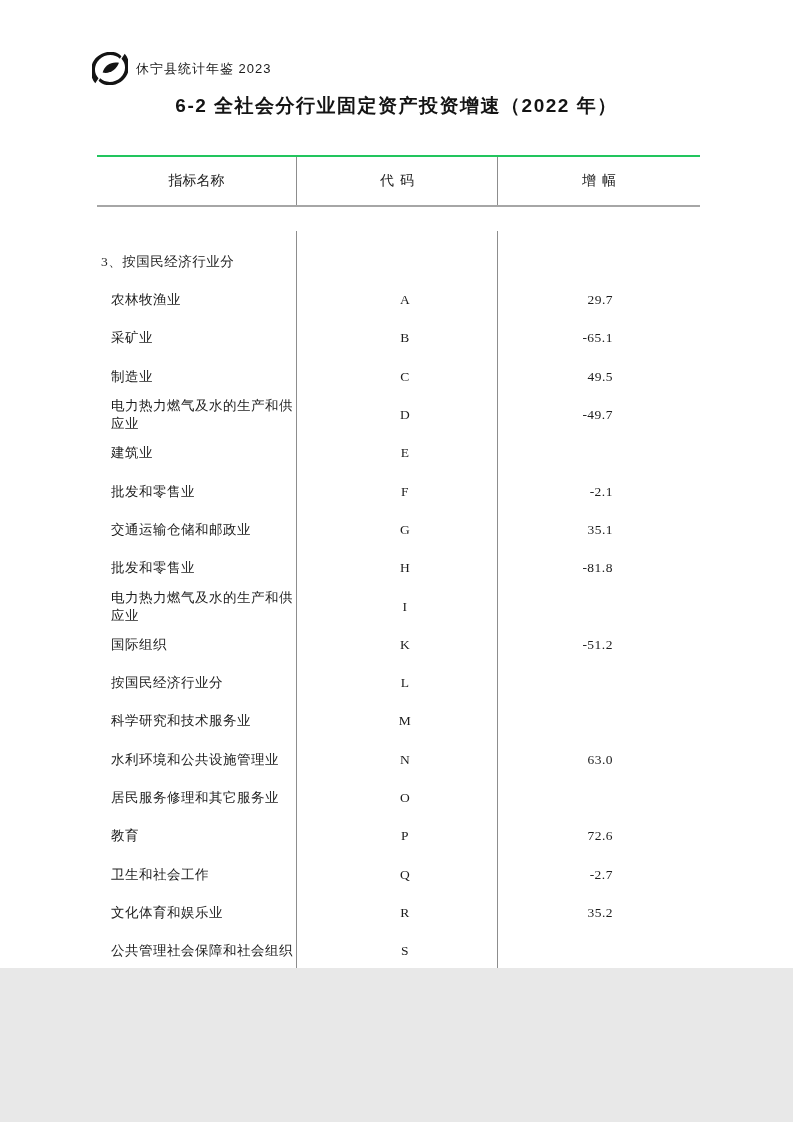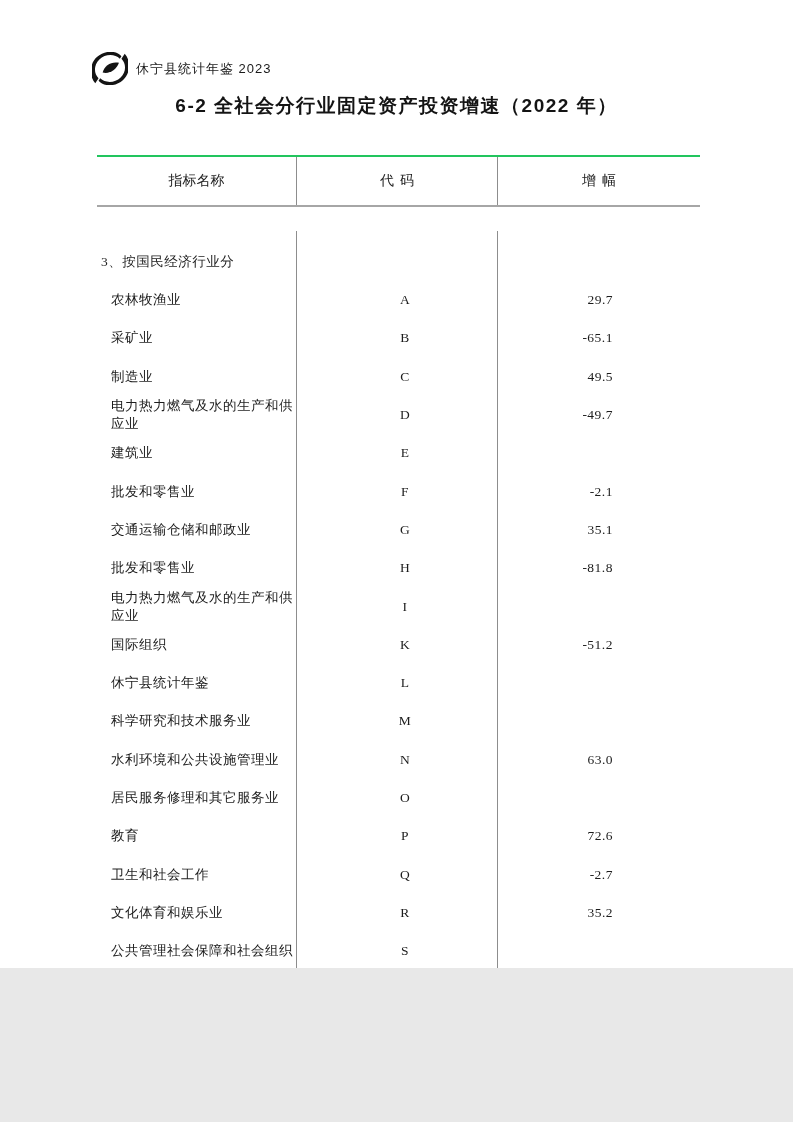--- a/index.html
+++ b/index.html
@@ -154,21 +154,21 @@
   </div>
 
 
   <div class="trow">
     <div class="td c1">国际组织</div>
     <div class="td c2">K</div>
     <div class="td c3">-51.2</div>
   </div>
 
   <div class="trow">
-    <div class="td c1">休宁县统计年鉴</div>
+    <div class="td c1">按国民经济行业分</div>
     <div class="td c2">L</div>
     <div class="td c3"></div>
   </div>
 
   <div class="trow">
     <div class="td c1">科学研究和技术服务业</div>
     <div class="td c2">M</div>
     <div class="td c3"></div>
   </div>
 

